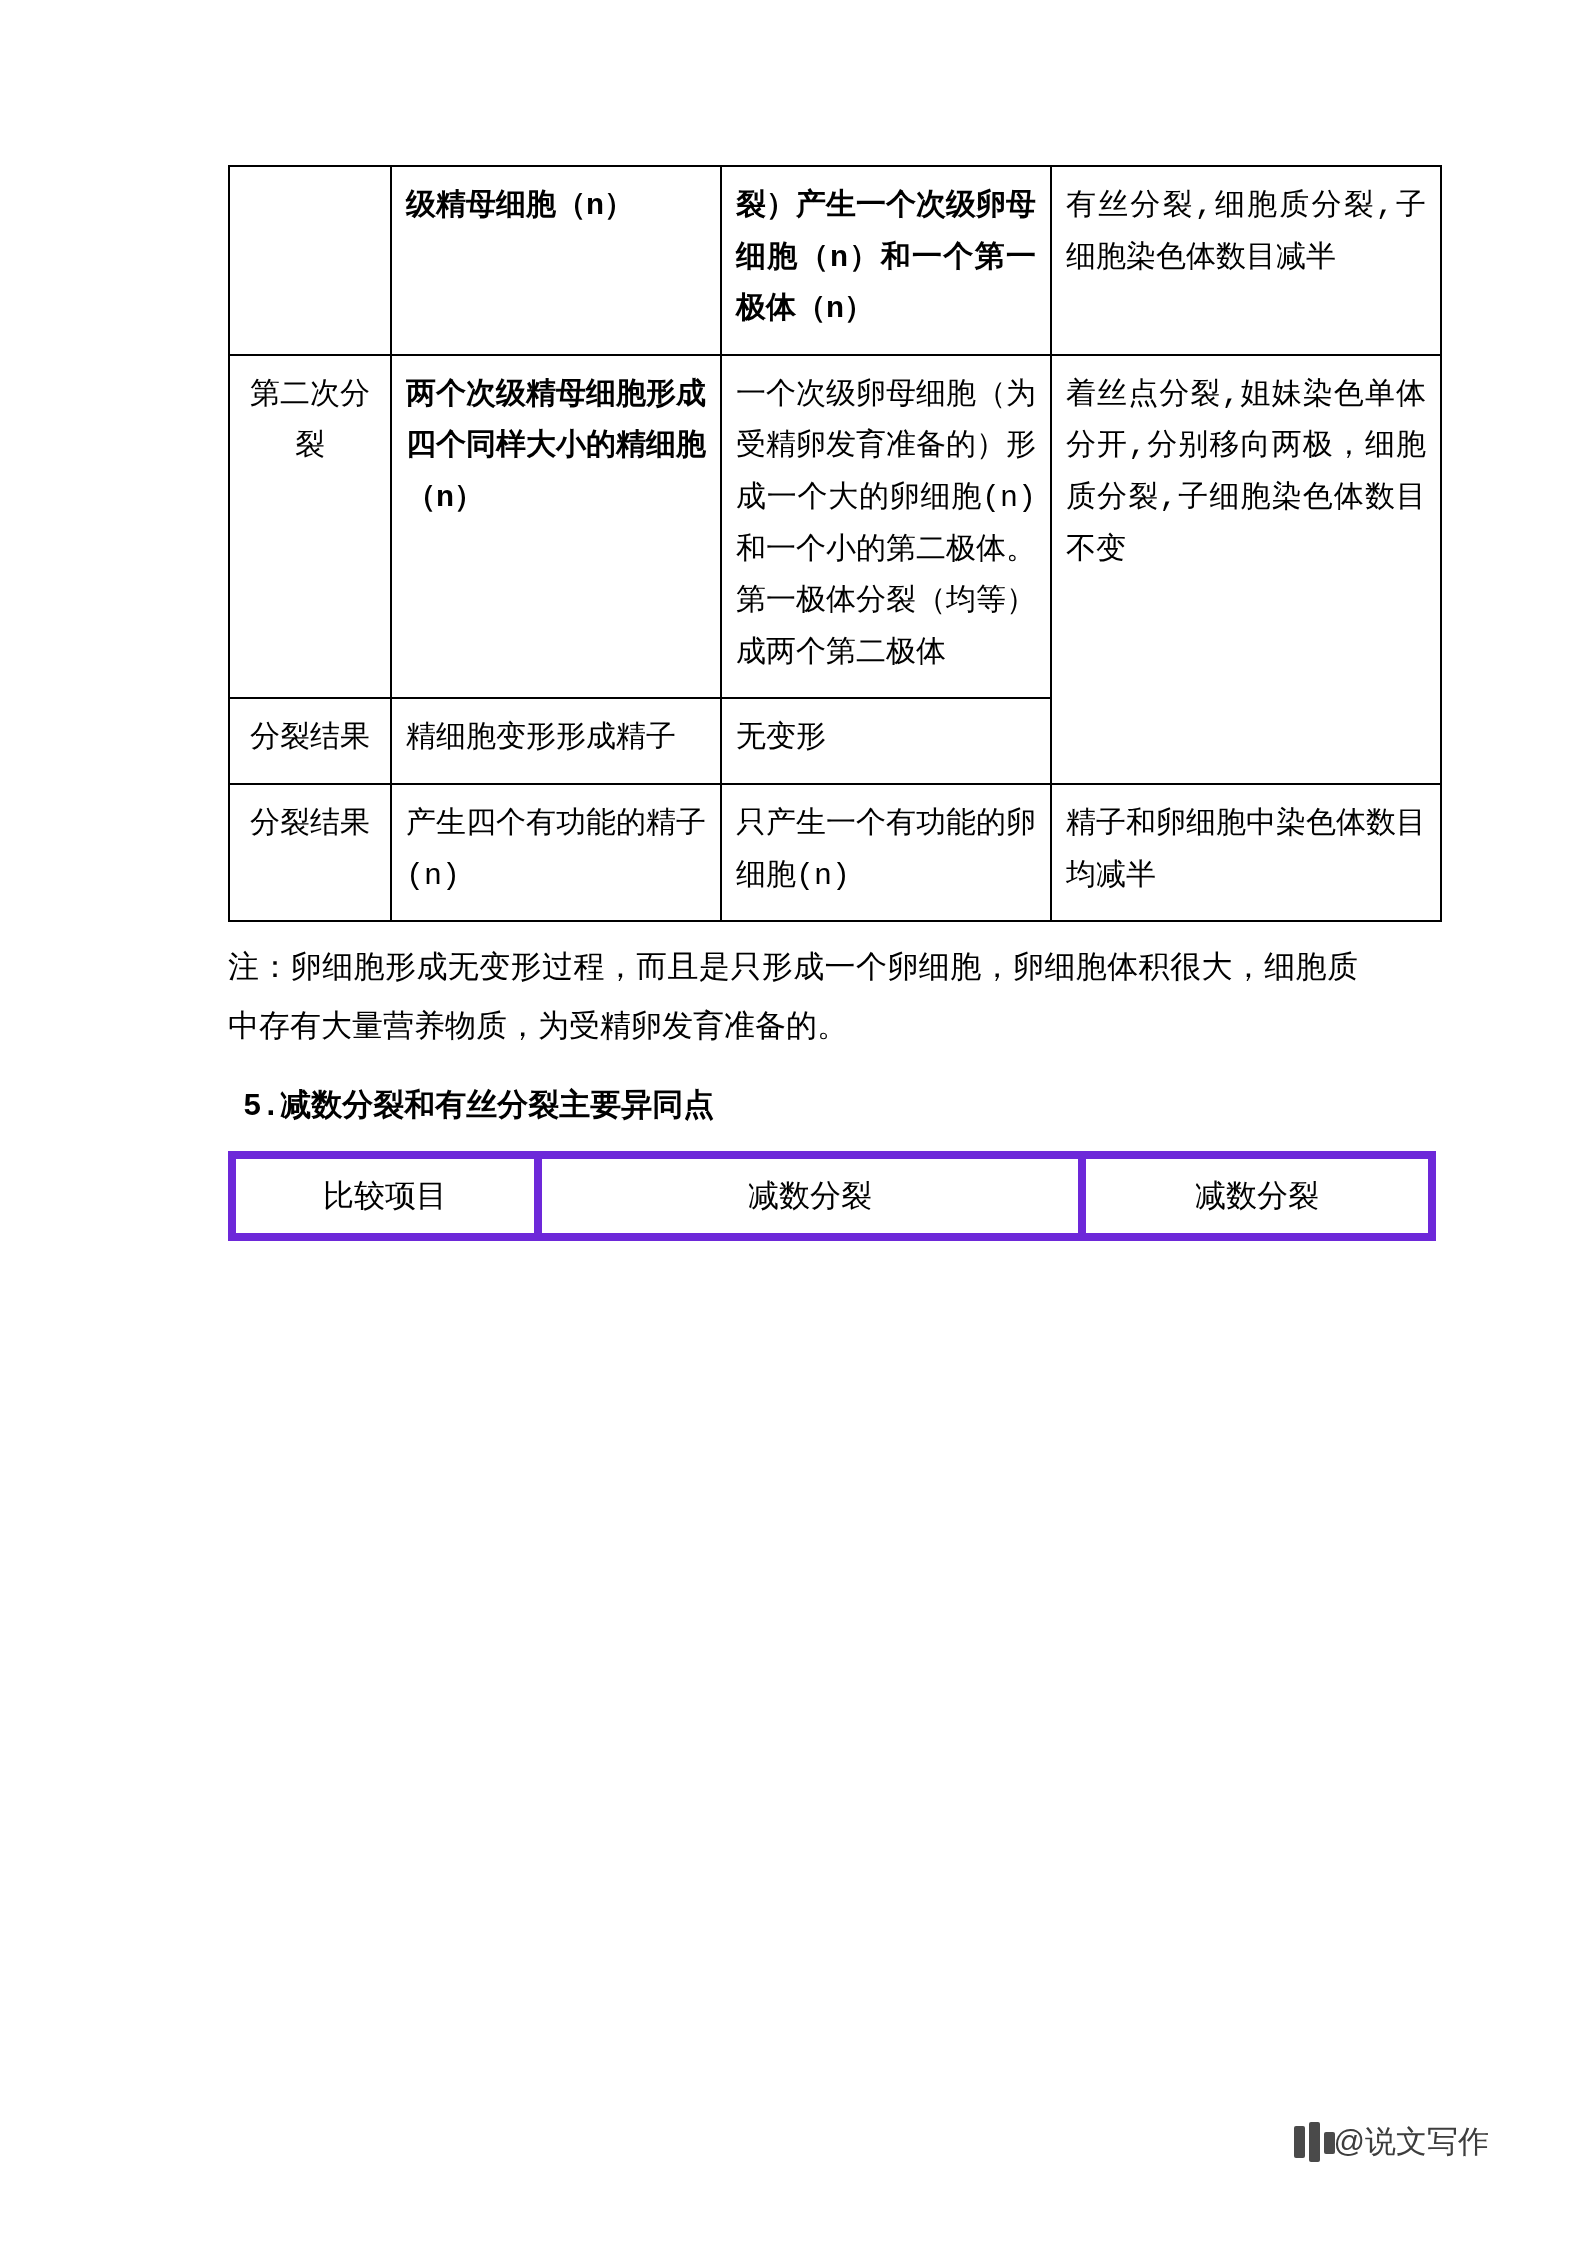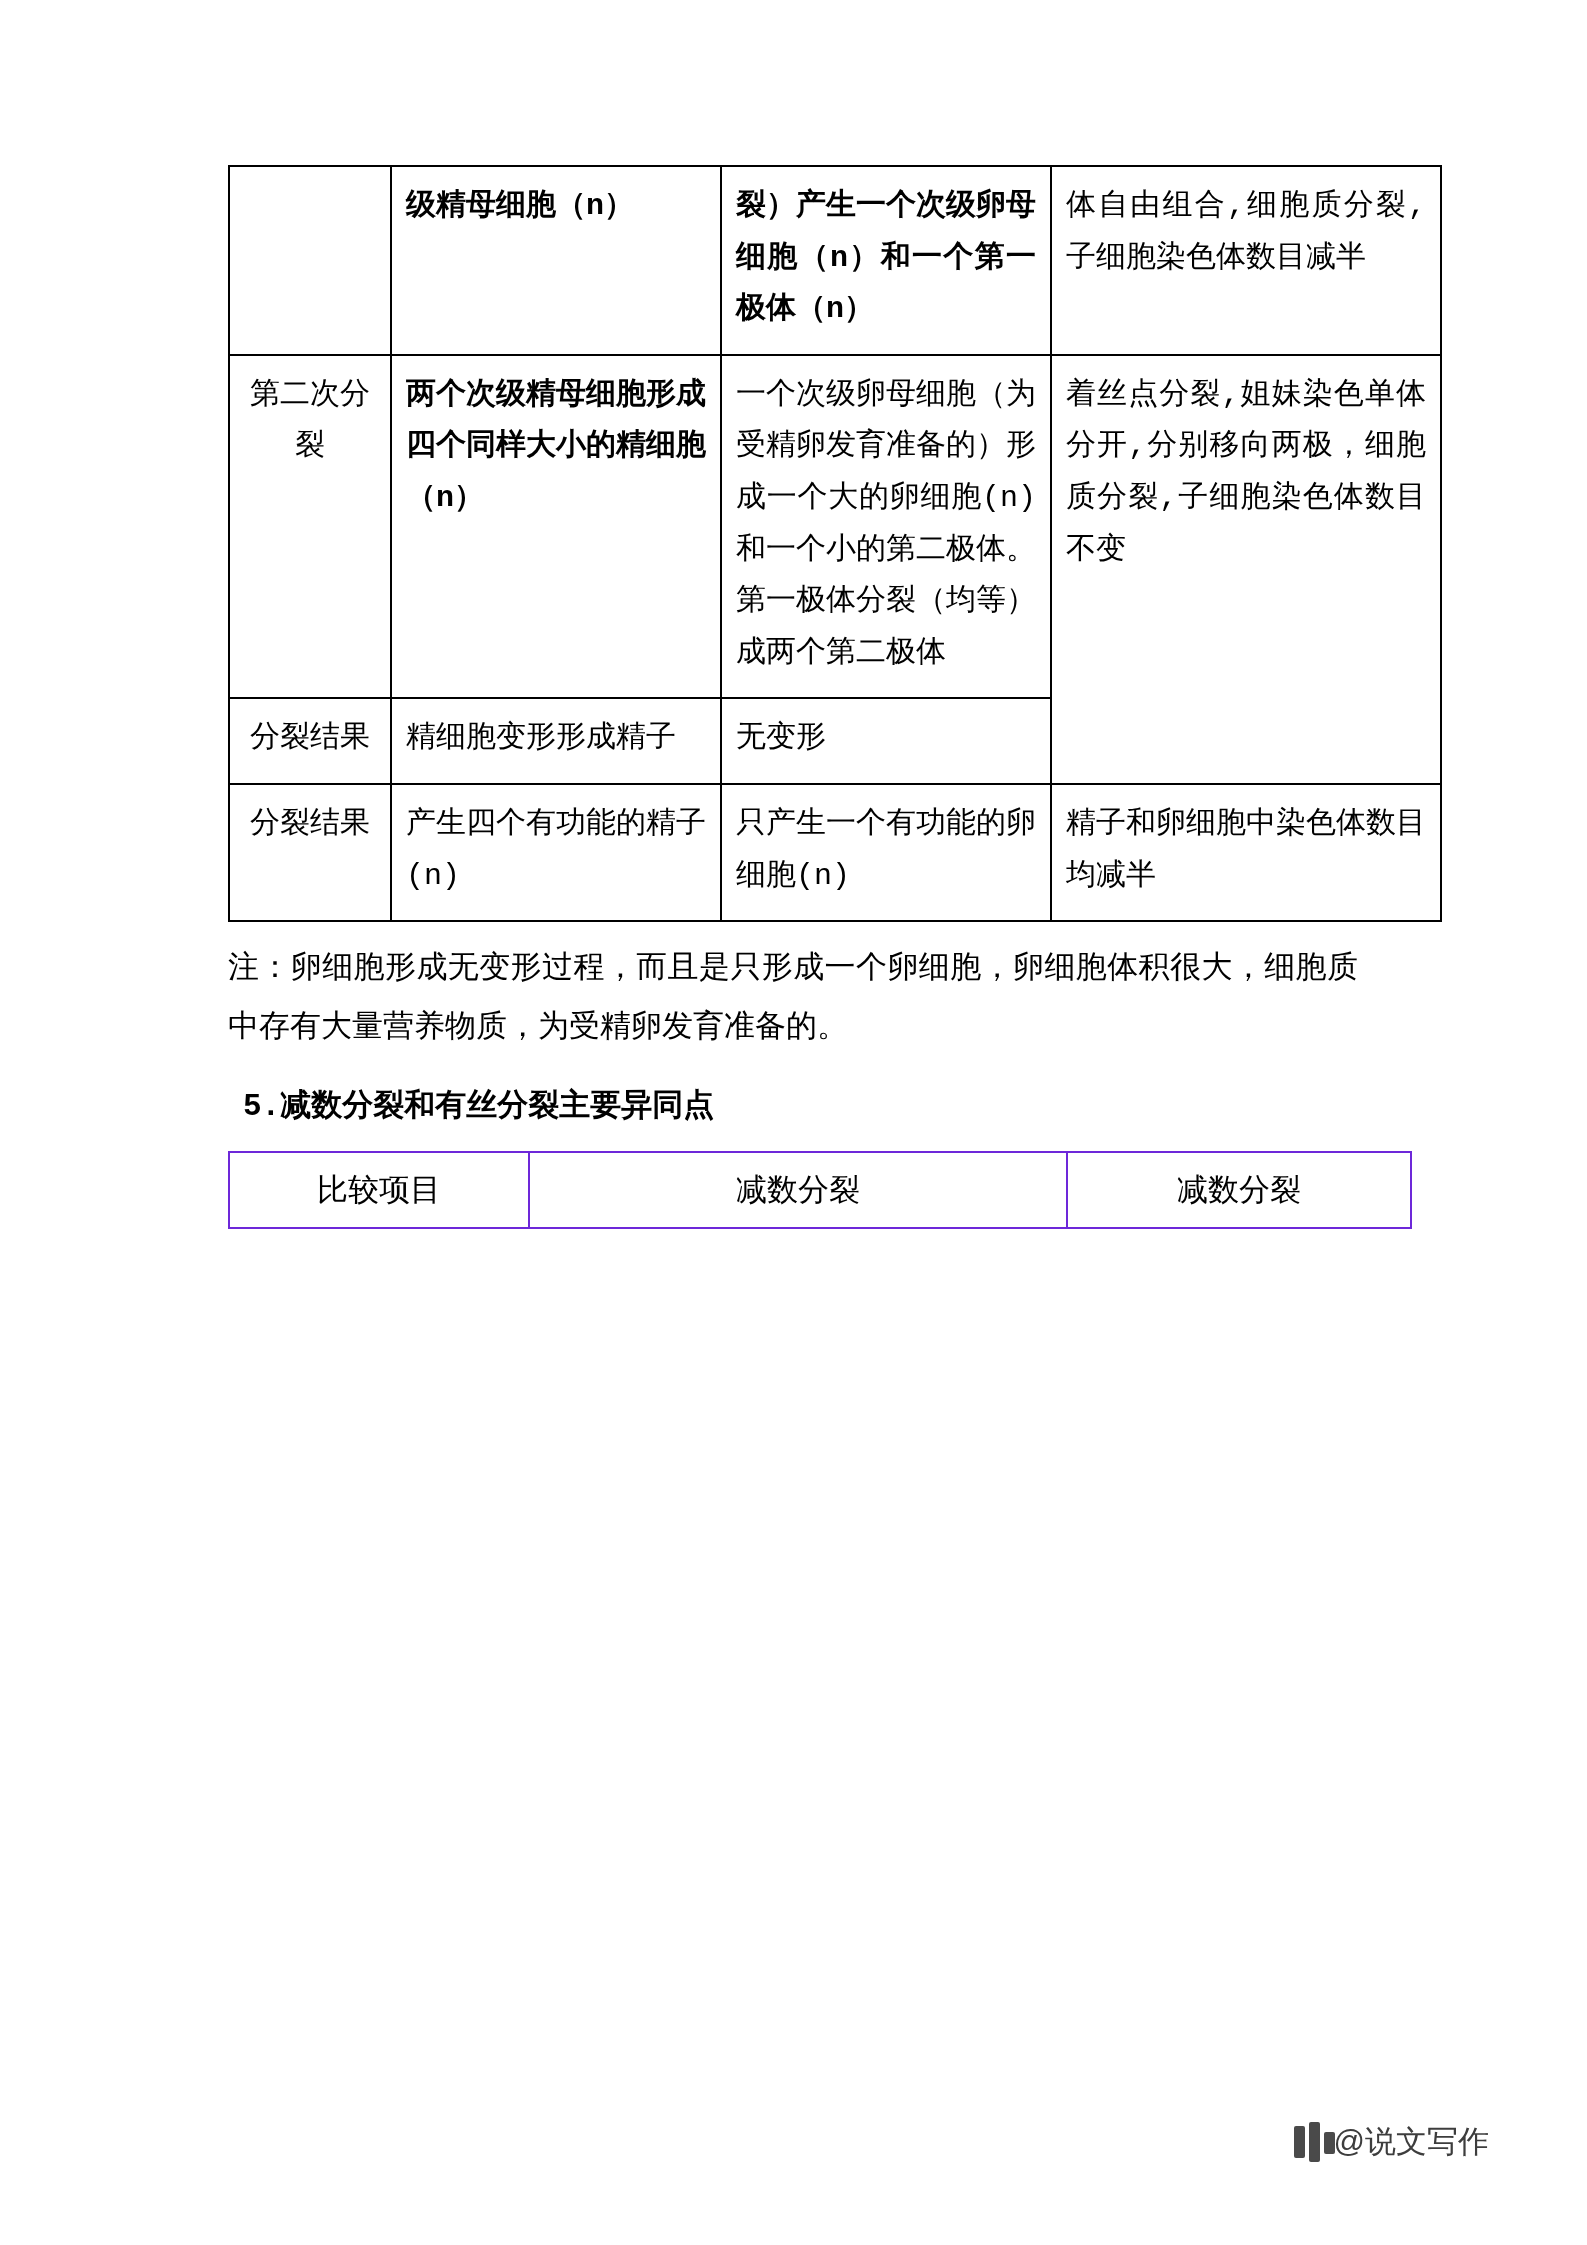--- a/index.html
+++ b/index.html
@@ -70,21 +70,21 @@
     font-weight: bold;
     margin-left: 15px;
   }
   table.doc-table2 {
     border-collapse: collapse;
     width: 1130px;
     table-layout: fixed;
     margin-top: 14px;
   }
   table.doc-table2 td {
-    border: 2px solid #6d28d9;
+    border: 8px solid #6d28d9;
     text-align: center;
     font-size: 31px;
     padding: 16px 8px;
     margin-left: 39px;
   }
   .t2c1 { width: 282px; }
   .t2c2 { width: 520px; }
   .t2c3 { width: 326px; }
 
   .watermark {
@@ -117,21 +117,21 @@
 
 <div class="page">
   <div class="content">
 
     <table class="doc-table">
       <tbody>
         <tr>
           <td class="col-label center"></td>
           <td class="col-sperm just bold">级精母细胞（n）</td>
           <td class="col-egg just bold">裂）产生一个次级卵母细胞（n）和一个第一极体（n）</td>
-          <td class="col-feature just">体自由组合,细胞质分裂,子细胞染色体数目减半</td>
+          <td class="col-feature just">有丝分裂,细胞质分裂,子细胞染色体数目减半</td>
         </tr>
         <tr>
           <td class="col-label center">第二次分裂</td>
           <td class="col-sperm just bold">两个次级精母细胞形成四个同样大小的精细胞（n）</td>
           <td class="col-egg just">一个次级卵母细胞（为受精卵发育准备的）形成一个大的卵细胞(n)和一个小的第二极体。第一极体分裂（均等）成两个第二极体</td>
           <td class="col-feature just" rowspan="2">着丝点分裂,姐妹染色单体分开,分别移向两极，细胞质分裂,子细胞染色体数目不变</td>
         </tr>
         <tr>
           <td class="col-label center">分裂结果</td>
           <td class="col-sperm just">精细胞变形形成精子</td>

